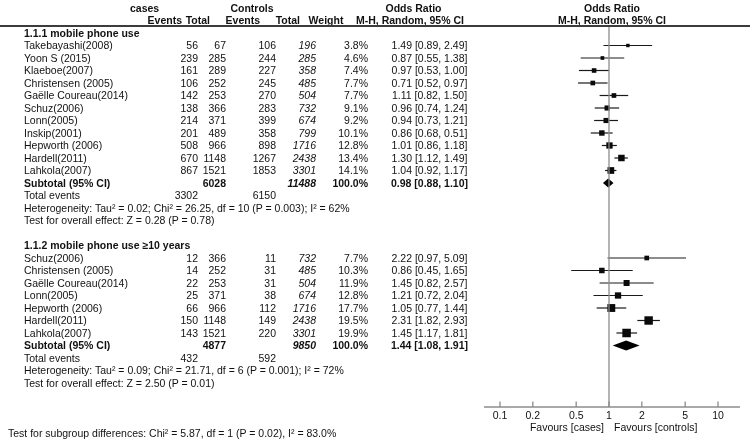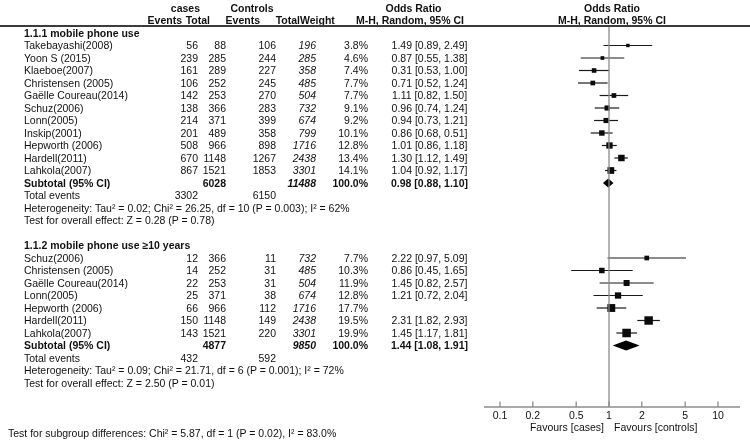--- a/index.html
+++ b/index.html
@@ -20,42 +20,42 @@
   .b{font-weight:700;}
   #graph{position:absolute;left:0;top:0;pointer-events:none;}
   #graph text{font-family:"Liberation Sans",sans-serif;font-size:10.5px;fill:#111;}
   .footer{position:absolute;left:8px;top:427px;line-height:12.5px;}
 </style>
 </head>
 <body>
 
 <div class="page">
 
-  <span class="hdr-cell" style="left:130px;top:2px;width:70px;text-align:right;">cases</span>
+  <span class="hdr-cell" style="left:130px;top:2px;width:70px;text-align:left;">cases</span>
   <span class="hdr-cell" style="left:212px;top:2px;width:80px;text-align:center;">Controls</span>
   <span class="hdr-cell" style="left:352px;top:2px;width:123px;text-align:center;">Odds Ratio</span>
   <span class="hdr-cell" style="left:484px;top:2px;width:256px;text-align:center;">Odds Ratio</span>
 
   <span class="hdr-cell" style="left:142px;top:14px;width:40px;text-align:right;">Events</span>
   <span class="hdr-cell" style="left:178px;top:14px;width:32px;text-align:right;">Total</span>
   <span class="hdr-cell" style="left:210px;top:14px;width:50px;text-align:right;">Events</span>
   <span class="hdr-cell" style="left:258px;top:14px;width:42px;text-align:right;">Total</span>
-  <span class="hdr-cell" style="left:300px;top:14px;width:52px;text-align:left;">Weight</span>
+  <span class="hdr-cell" style="left:300px;top:14px;width:52px;text-align:center;">Weight</span>
   <span class="hdr-cell" style="left:356px;top:14px;width:119px;text-align:left;">M-H, Random, 95% CI</span>
   <span class="hdr-cell" style="left:484px;top:14px;width:256px;text-align:center;">M-H, Random, 95% CI</span>
   <div class="rule"></div>
 
   <div id="rows">
       <div class="row" style="top: 26.75px;">
         <span class="cell c-study b">1.1.1 mobile phone use</span>
       </div>
       <div class="row" style="top: 39.25px;">
         <span class="cell c-study">Takebayashi(2008)</span>
         <span class="cell c-evc">56</span>
-        <span class="cell c-totc">88</span>
+        <span class="cell c-totc">67</span>
         <span class="cell c-evk">106</span>
         <span class="cell c-totk">196</span>
         <span class="cell c-wt">3.8%</span>
         <span class="cell c-or">1.49 [0.89, 2.49]</span>
       </div>
       <div class="row" style="top: 51.75px;">
         <span class="cell c-study">Yoon S (2015)</span>
         <span class="cell c-evc">239</span>
         <span class="cell c-totc">285</span>
         <span class="cell c-evk">244</span>
@@ -63,30 +63,30 @@
         <span class="cell c-wt">4.6%</span>
         <span class="cell c-or">0.87 [0.55, 1.38]</span>
       </div>
       <div class="row" style="top: 64.25px;">
         <span class="cell c-study">Klaeboe(2007)</span>
         <span class="cell c-evc">161</span>
         <span class="cell c-totc">289</span>
         <span class="cell c-evk">227</span>
         <span class="cell c-totk">358</span>
         <span class="cell c-wt">7.4%</span>
-        <span class="cell c-or">0.31 [0.53, 1.00]</span>
+        <span class="cell c-or">0.97 [0.53, 1.00]</span>
       </div>
       <div class="row" style="top: 76.75px;">
         <span class="cell c-study">Christensen (2005)</span>
         <span class="cell c-evc">106</span>
         <span class="cell c-totc">252</span>
         <span class="cell c-evk">245</span>
         <span class="cell c-totk">485</span>
         <span class="cell c-wt">7.7%</span>
-        <span class="cell c-or">0.71 [0.52, 1.24]</span>
+        <span class="cell c-or">0.71 [0.52, 0.97]</span>
       </div>
       <div class="row" style="top: 89.25px;">
         <span class="cell c-study">Gaëlle Coureau(2014)</span>
         <span class="cell c-evc">142</span>
         <span class="cell c-totc">253</span>
         <span class="cell c-evk">270</span>
         <span class="cell c-totk">504</span>
         <span class="cell c-wt">7.7%</span>
         <span class="cell c-or">1.11 [0.82, 1.50]</span>
       </div>
@@ -201,20 +201,21 @@
         <span class="cell c-wt">12.8%</span>
         <span class="cell c-or">1.21 [0.72, 2.04]</span>
       </div>
       <div class="row" style="top: 301.75px;">
         <span class="cell c-study">Hepworth (2006)</span>
         <span class="cell c-evc">66</span>
         <span class="cell c-totc">966</span>
         <span class="cell c-evk">112</span>
         <span class="cell c-totk">1716</span>
         <span class="cell c-wt">17.7%</span>
+        <span class="cell c-or">1.05 [0.77, 1.44]</span>
       </div>
       <div class="row" style="top: 314.25px;">
         <span class="cell c-study">Hardell(2011)</span>
         <span class="cell c-evc">150</span>
         <span class="cell c-totc">1148</span>
         <span class="cell c-evk">149</span>
         <span class="cell c-totk">2438</span>
         <span class="cell c-wt">19.5%</span>
         <span class="cell c-or">2.31 [1.82, 2.93]</span>
       </div>

